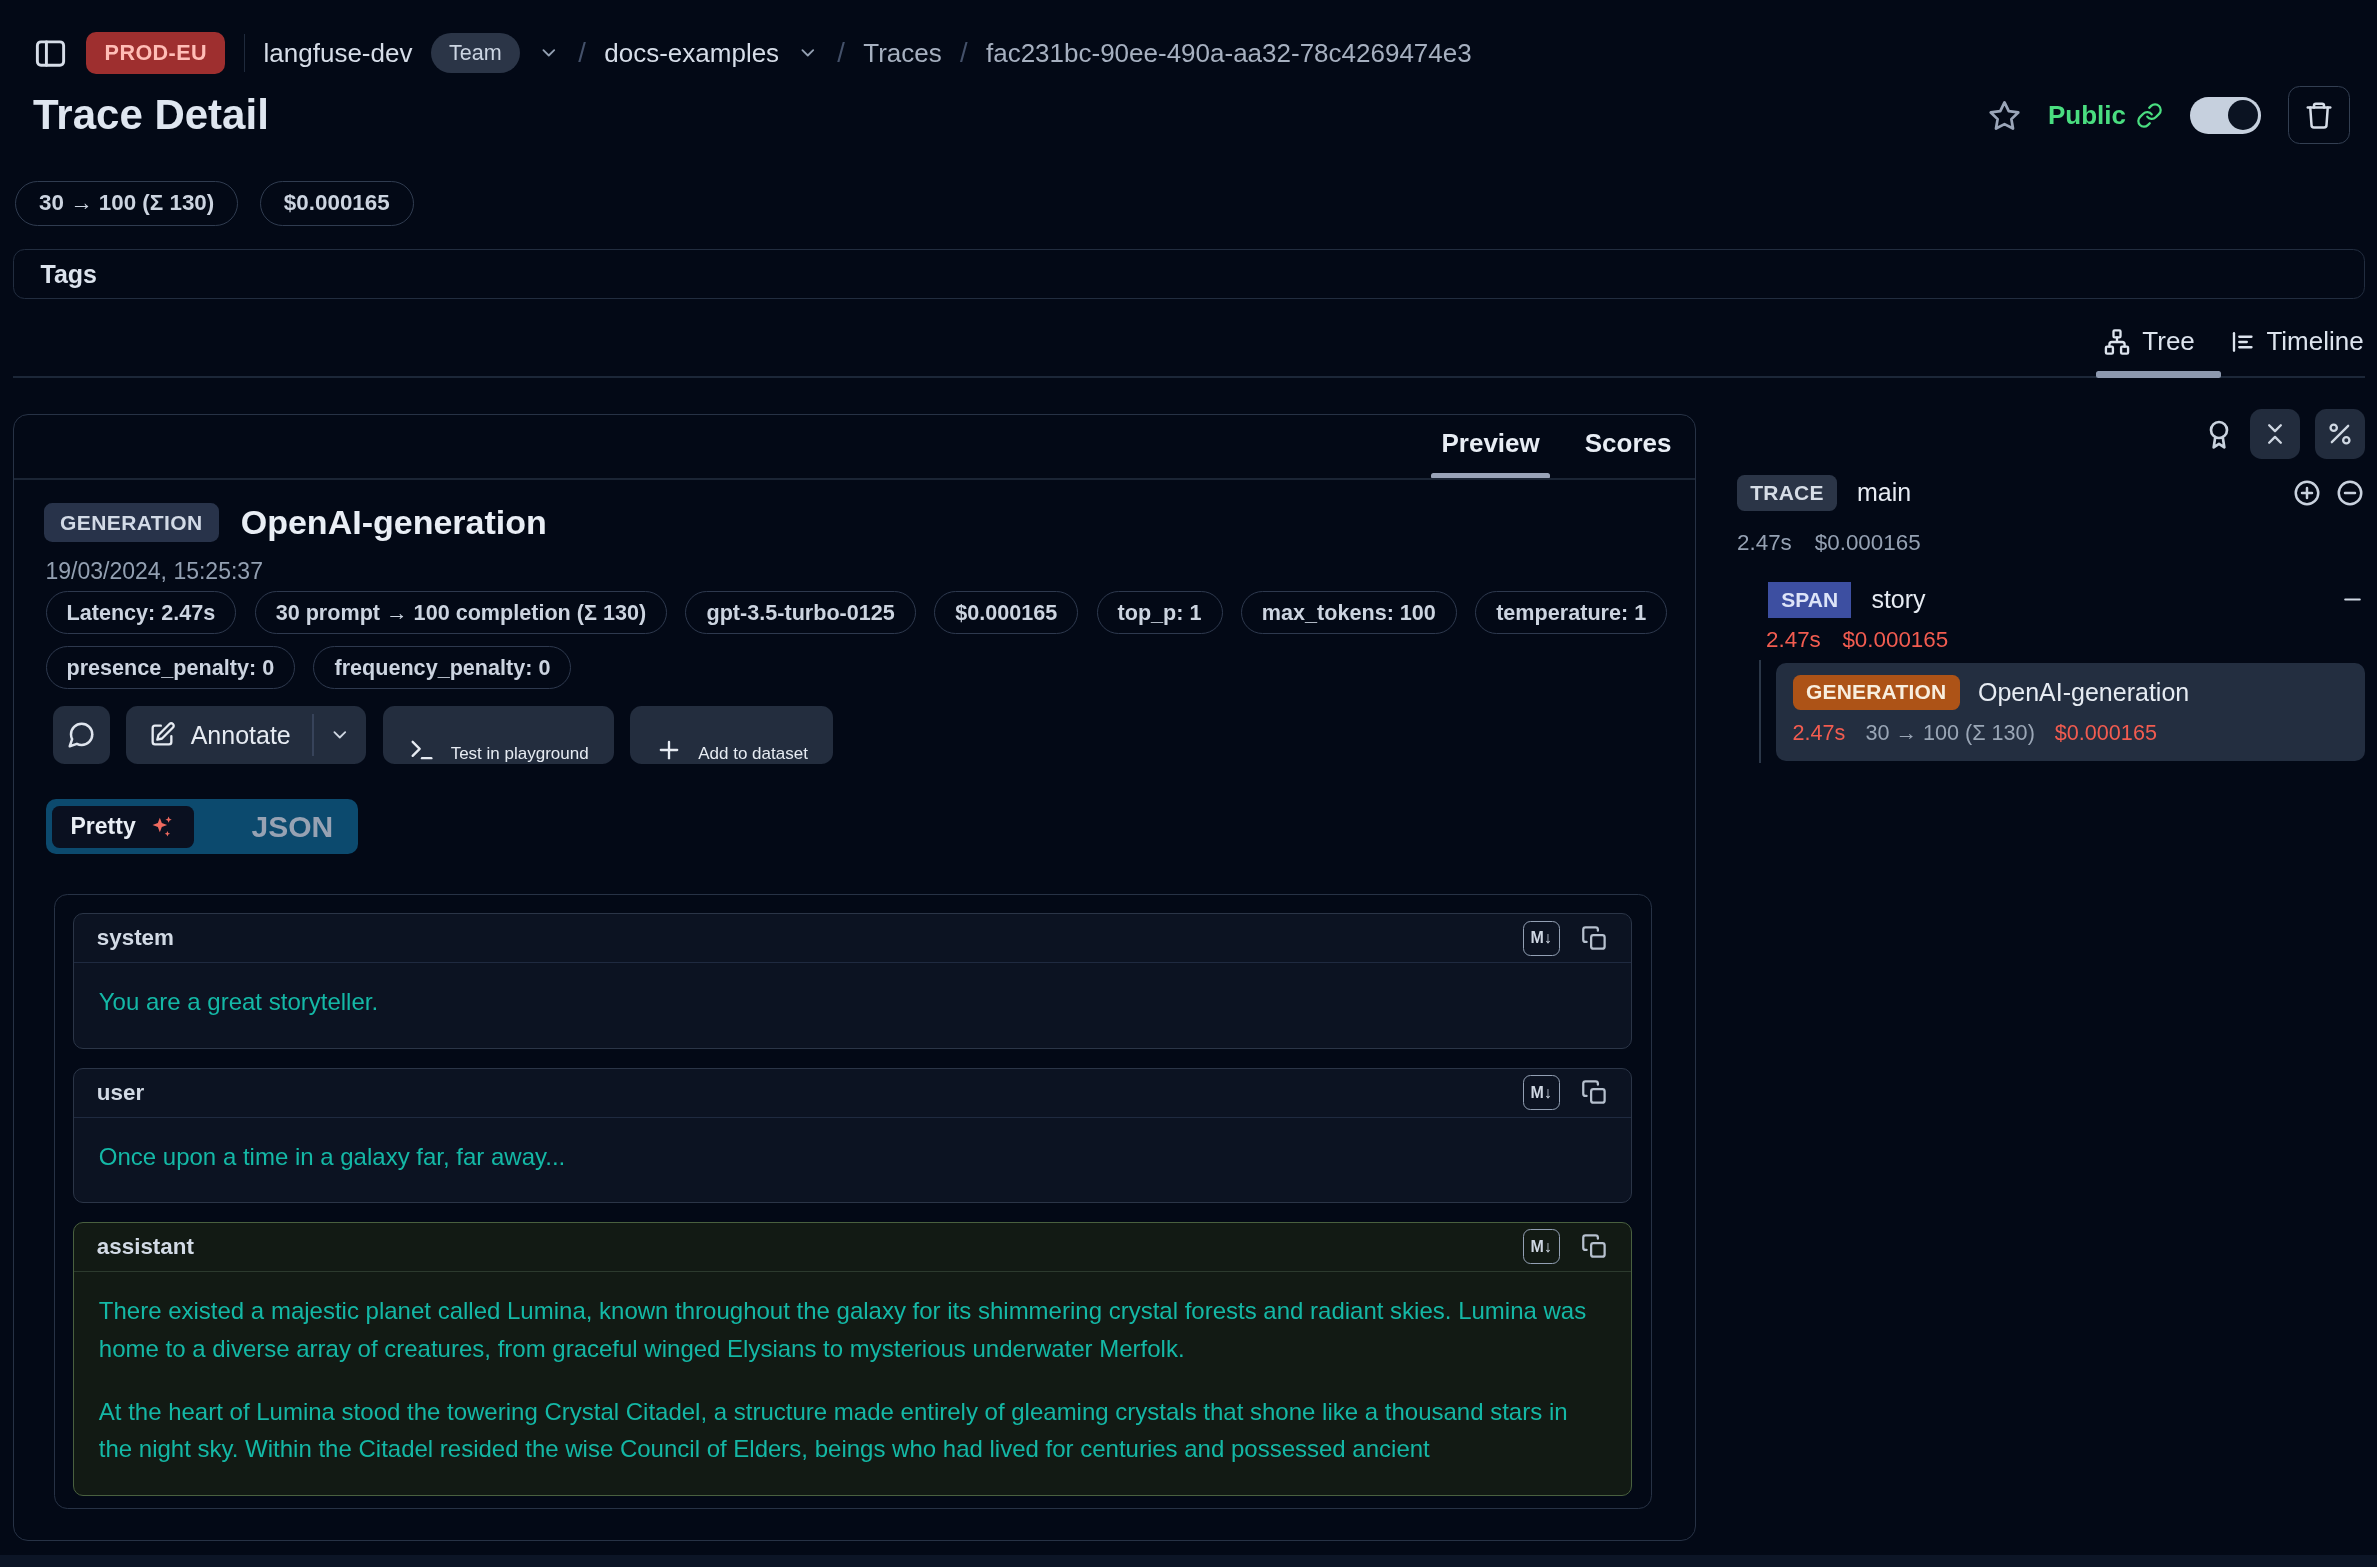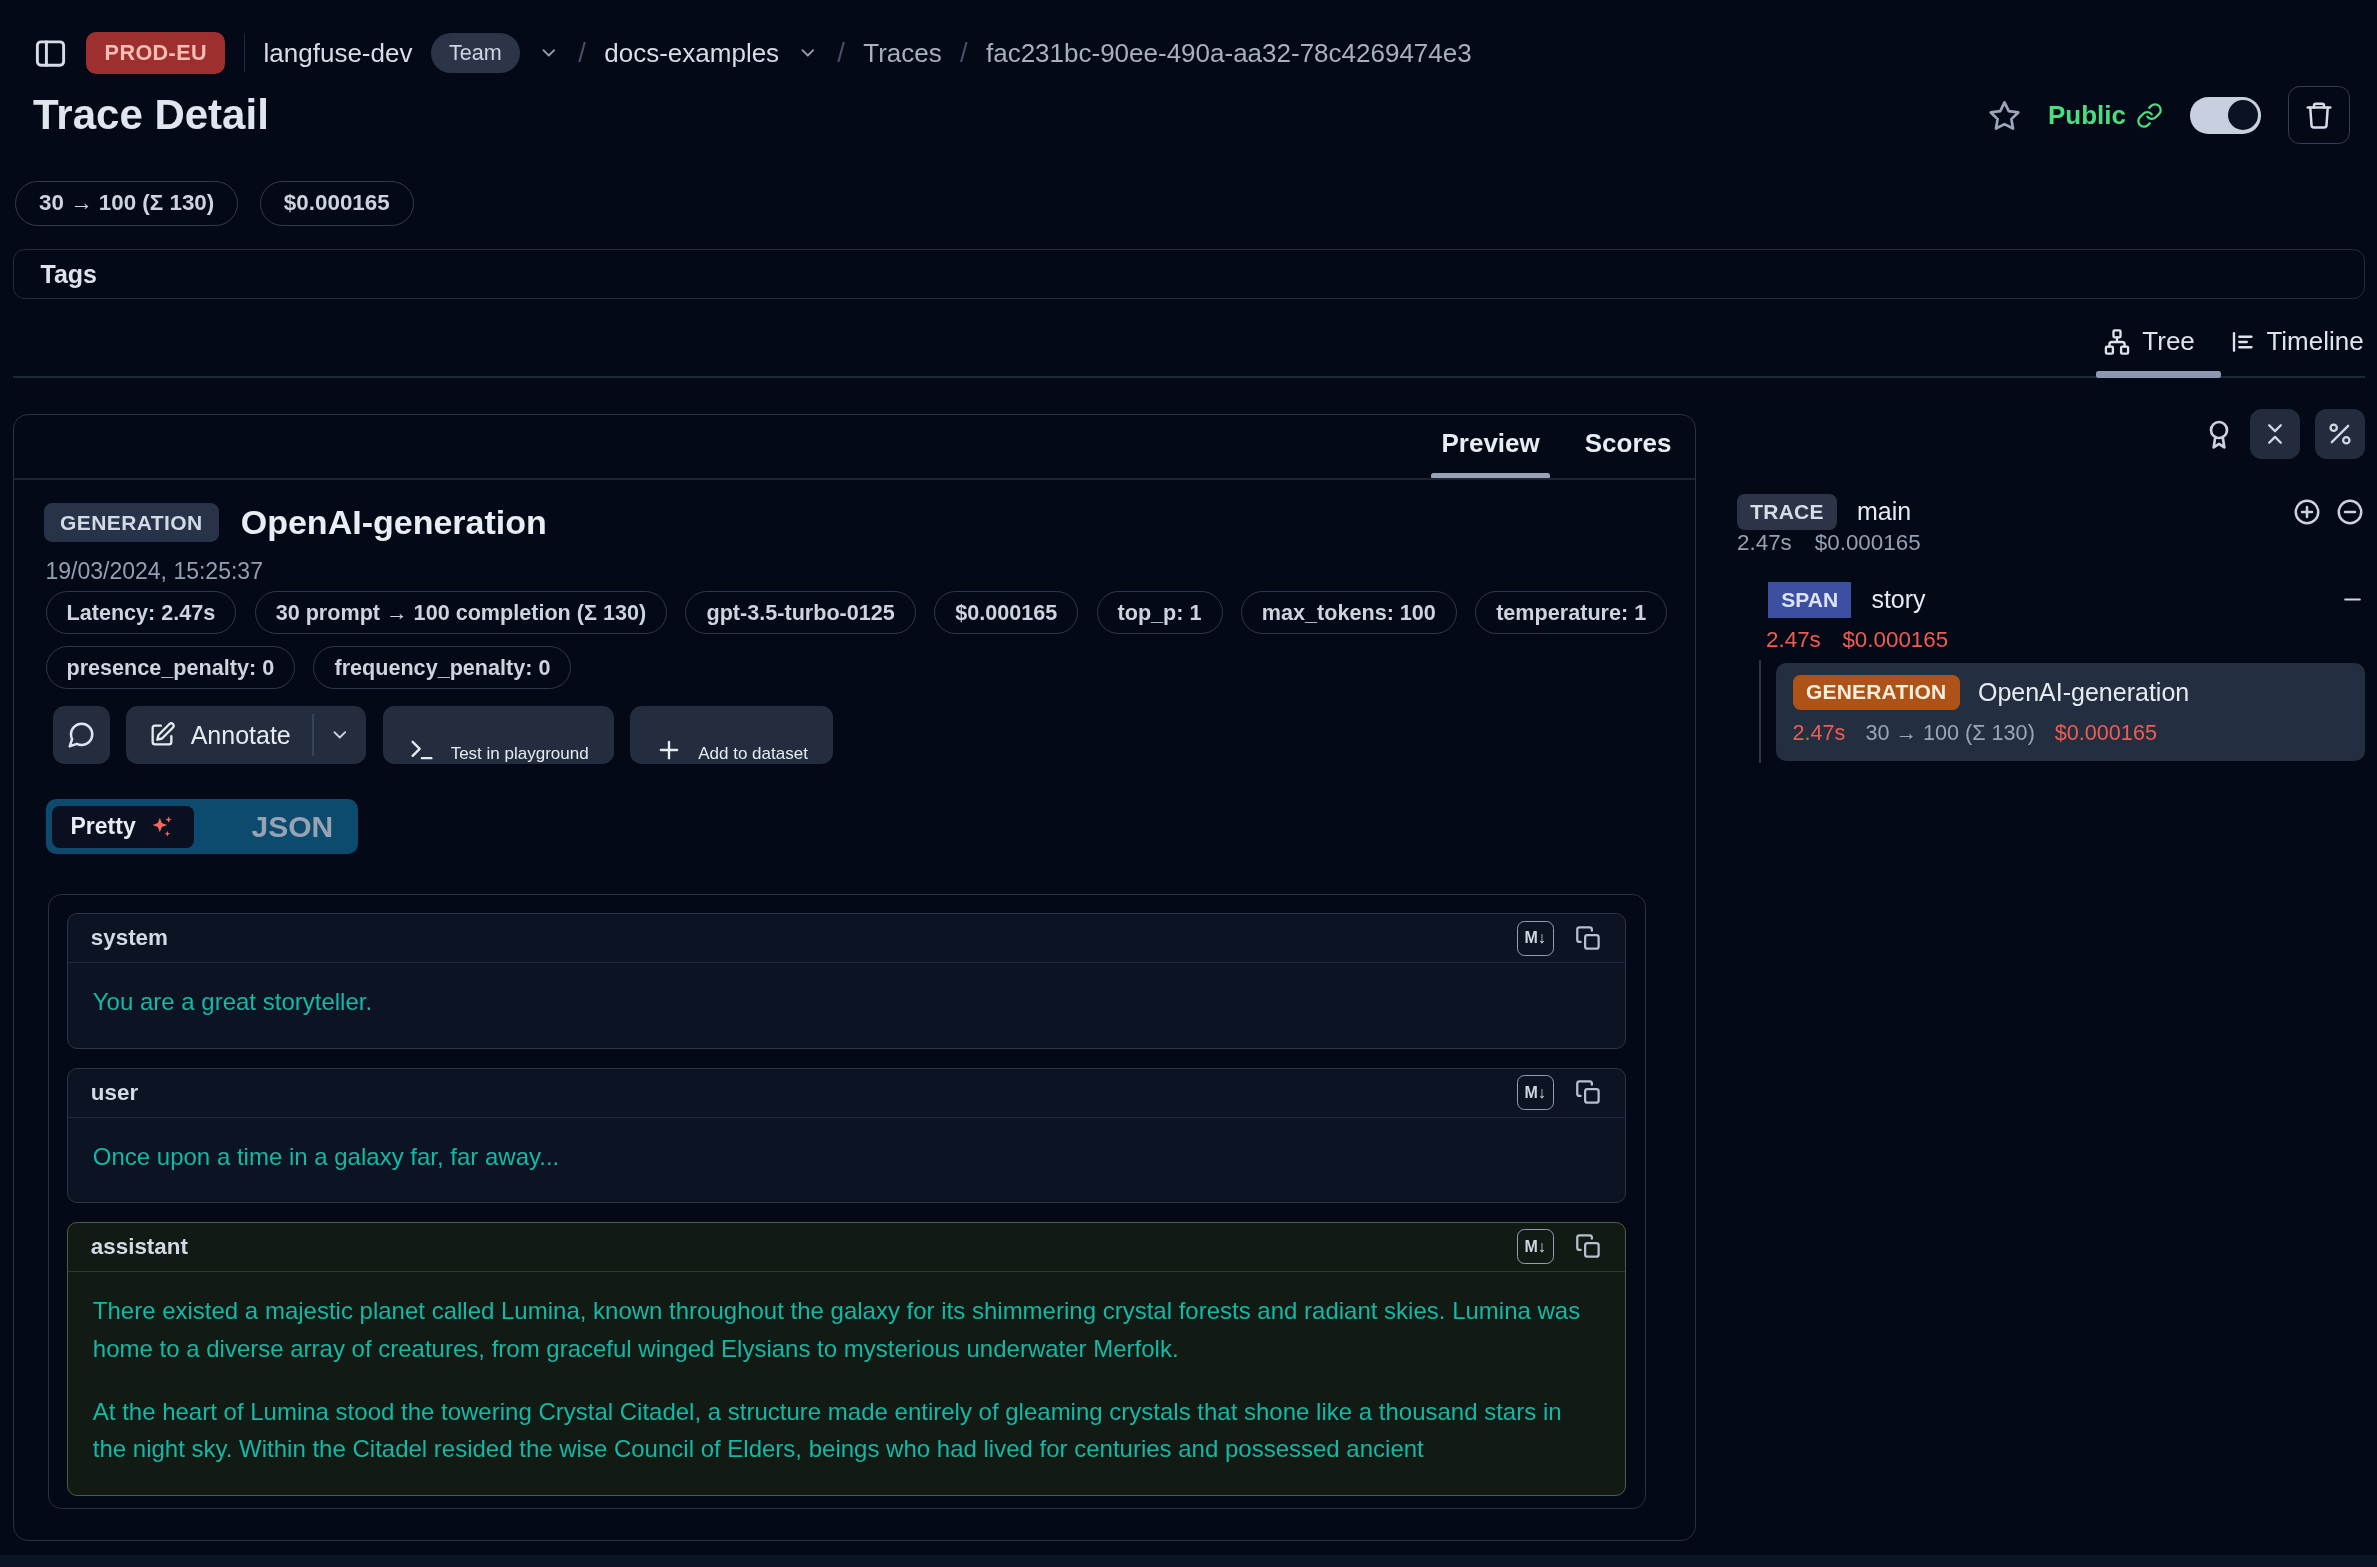--- a/index.html
+++ b/index.html
@@ -69,40 +69,40 @@
   .btn-split{display:flex;background:#232d3e;border-radius:11.6px;overflow:hidden;}
   .split-main{display:flex;align-items:center;gap:15px;padding:0 21.6px;font-size:25px;font-weight:500;color:#e6ebf2;cursor:pointer;}
   .split-divider{width:1.7px;background:#37435a;margin:8.3px 0;}
   .split-caret{width:52px;display:flex;align-items:center;justify-content:center;color:#cfd7e2;cursor:pointer;}
 
   .format-toggle{position:absolute;left:32px;top:384px;height:55px;background:#0c4a6e;border-radius:10px;padding:6.7px;display:flex;align-items:center;box-sizing:border-box;}
   .seg-active{background:#0a1020;border-radius:7.5px;height:42px;padding:0 18.3px;display:flex;align-items:center;gap:11.6px;font-size:23px;font-weight:600;color:#e8edf4;cursor:pointer;}
   .seg{padding:0 18px;font-size:30px;font-weight:600;color:#97a2b3;cursor:pointer;margin-left:40px;}
   .sparkles{color:#ef6a5f;}
 
-  .messages{position:absolute;left:34px;top:479px;width:1598px;height:615px;border:1.7px solid #273245;border-radius:13.3px;box-sizing:border-box;padding:18.3px;overflow:hidden;}
+  .messages{position:absolute;left:40px;top:479px;width:1598px;height:615px;border:1.7px solid #273245;border-radius:13.3px;box-sizing:border-box;padding:18.3px;overflow:hidden;}
   .msg{border:1.7px solid #2b3547;border-radius:10px;background:#0c1322;margin-bottom:18.3px;overflow:hidden;}
   .msg:last-child{margin-bottom:0;}
   .msg-head{height:48px;display:flex;align-items:center;justify-content:space-between;padding:0 23px;border-bottom:1.7px solid #1f2a40;}
   .msg-role{font-size:22.4px;font-weight:600;color:#d2dae5;}
   .msg-tools{display:flex;align-items:center;gap:21.6px;}
   .md-icon{width:37px;height:35px;border:1.7px solid #93a0b4;border-radius:7.5px;display:flex;align-items:center;justify-content:center;font-size:16px;font-weight:700;color:#cfd7e3;box-sizing:border-box;cursor:pointer;}
   .copy-icon{color:#b6c0ce;cursor:pointer;}
   .msg-body{padding:20px 25px 27px;font-size:24px;line-height:1.58;color:#14b8a6;}
   .msg-body p{margin:0 0 25px 0;}
   .msg-body p:last-child{margin-bottom:0;}
   .msg.assistant{background:#121a14;border-color:#49603f;}
   .msg.assistant .msg-head{border-bottom-color:#2c3a2e;}
 
   
   .tree-actions{position:absolute;top:409px;right:11.6px;display:flex;align-items:center;gap:15px;}
   .award{color:#c9d2de;cursor:pointer;}
   .sq-btn{width:50px;height:50px;background:#222c3d;border-radius:11.6px;display:flex;align-items:center;justify-content:center;color:#cfd7e2;cursor:pointer;}
 
-  .trace-row{position:absolute;left:1737px;top:475px;right:11.6px;display:flex;justify-content:space-between;align-items:center;cursor:pointer;margin-top:19px;}
+  .trace-row{position:absolute;left:1737px;top:475px;right:11.6px;display:flex;justify-content:space-between;align-items:center;cursor:pointer;}
   .trace-left{display:flex;align-items:center;gap:20px;}
   .node-badge{background:#2b3547;border-radius:7.5px;padding:5.8px 13.3px;font-size:21px;font-weight:700;color:#d6dde6;letter-spacing:0.2px;}
   .node-name{font-size:25px;color:#e6ebf2;}
   .trace-zoom{display:flex;align-items:center;gap:13.3px;color:#c9d2de;}
   .trace-stats{position:absolute;left:1737px;top:530px;display:flex;gap:23px;font-size:22.4px;color:#95a1b3;}
 
   .span-row{position:absolute;left:1768px;top:582px;right:11.6px;display:flex;justify-content:space-between;align-items:center;cursor:pointer;}
   .span-left{display:flex;align-items:center;gap:20px;}
   .span-badge{background:#3d4fa1;border-radius:0;padding:5.8px 13.3px;font-size:21px;font-weight:700;color:#dde4f8;}
   .collapse-minus{color:#cfd7e2;cursor:pointer;}

